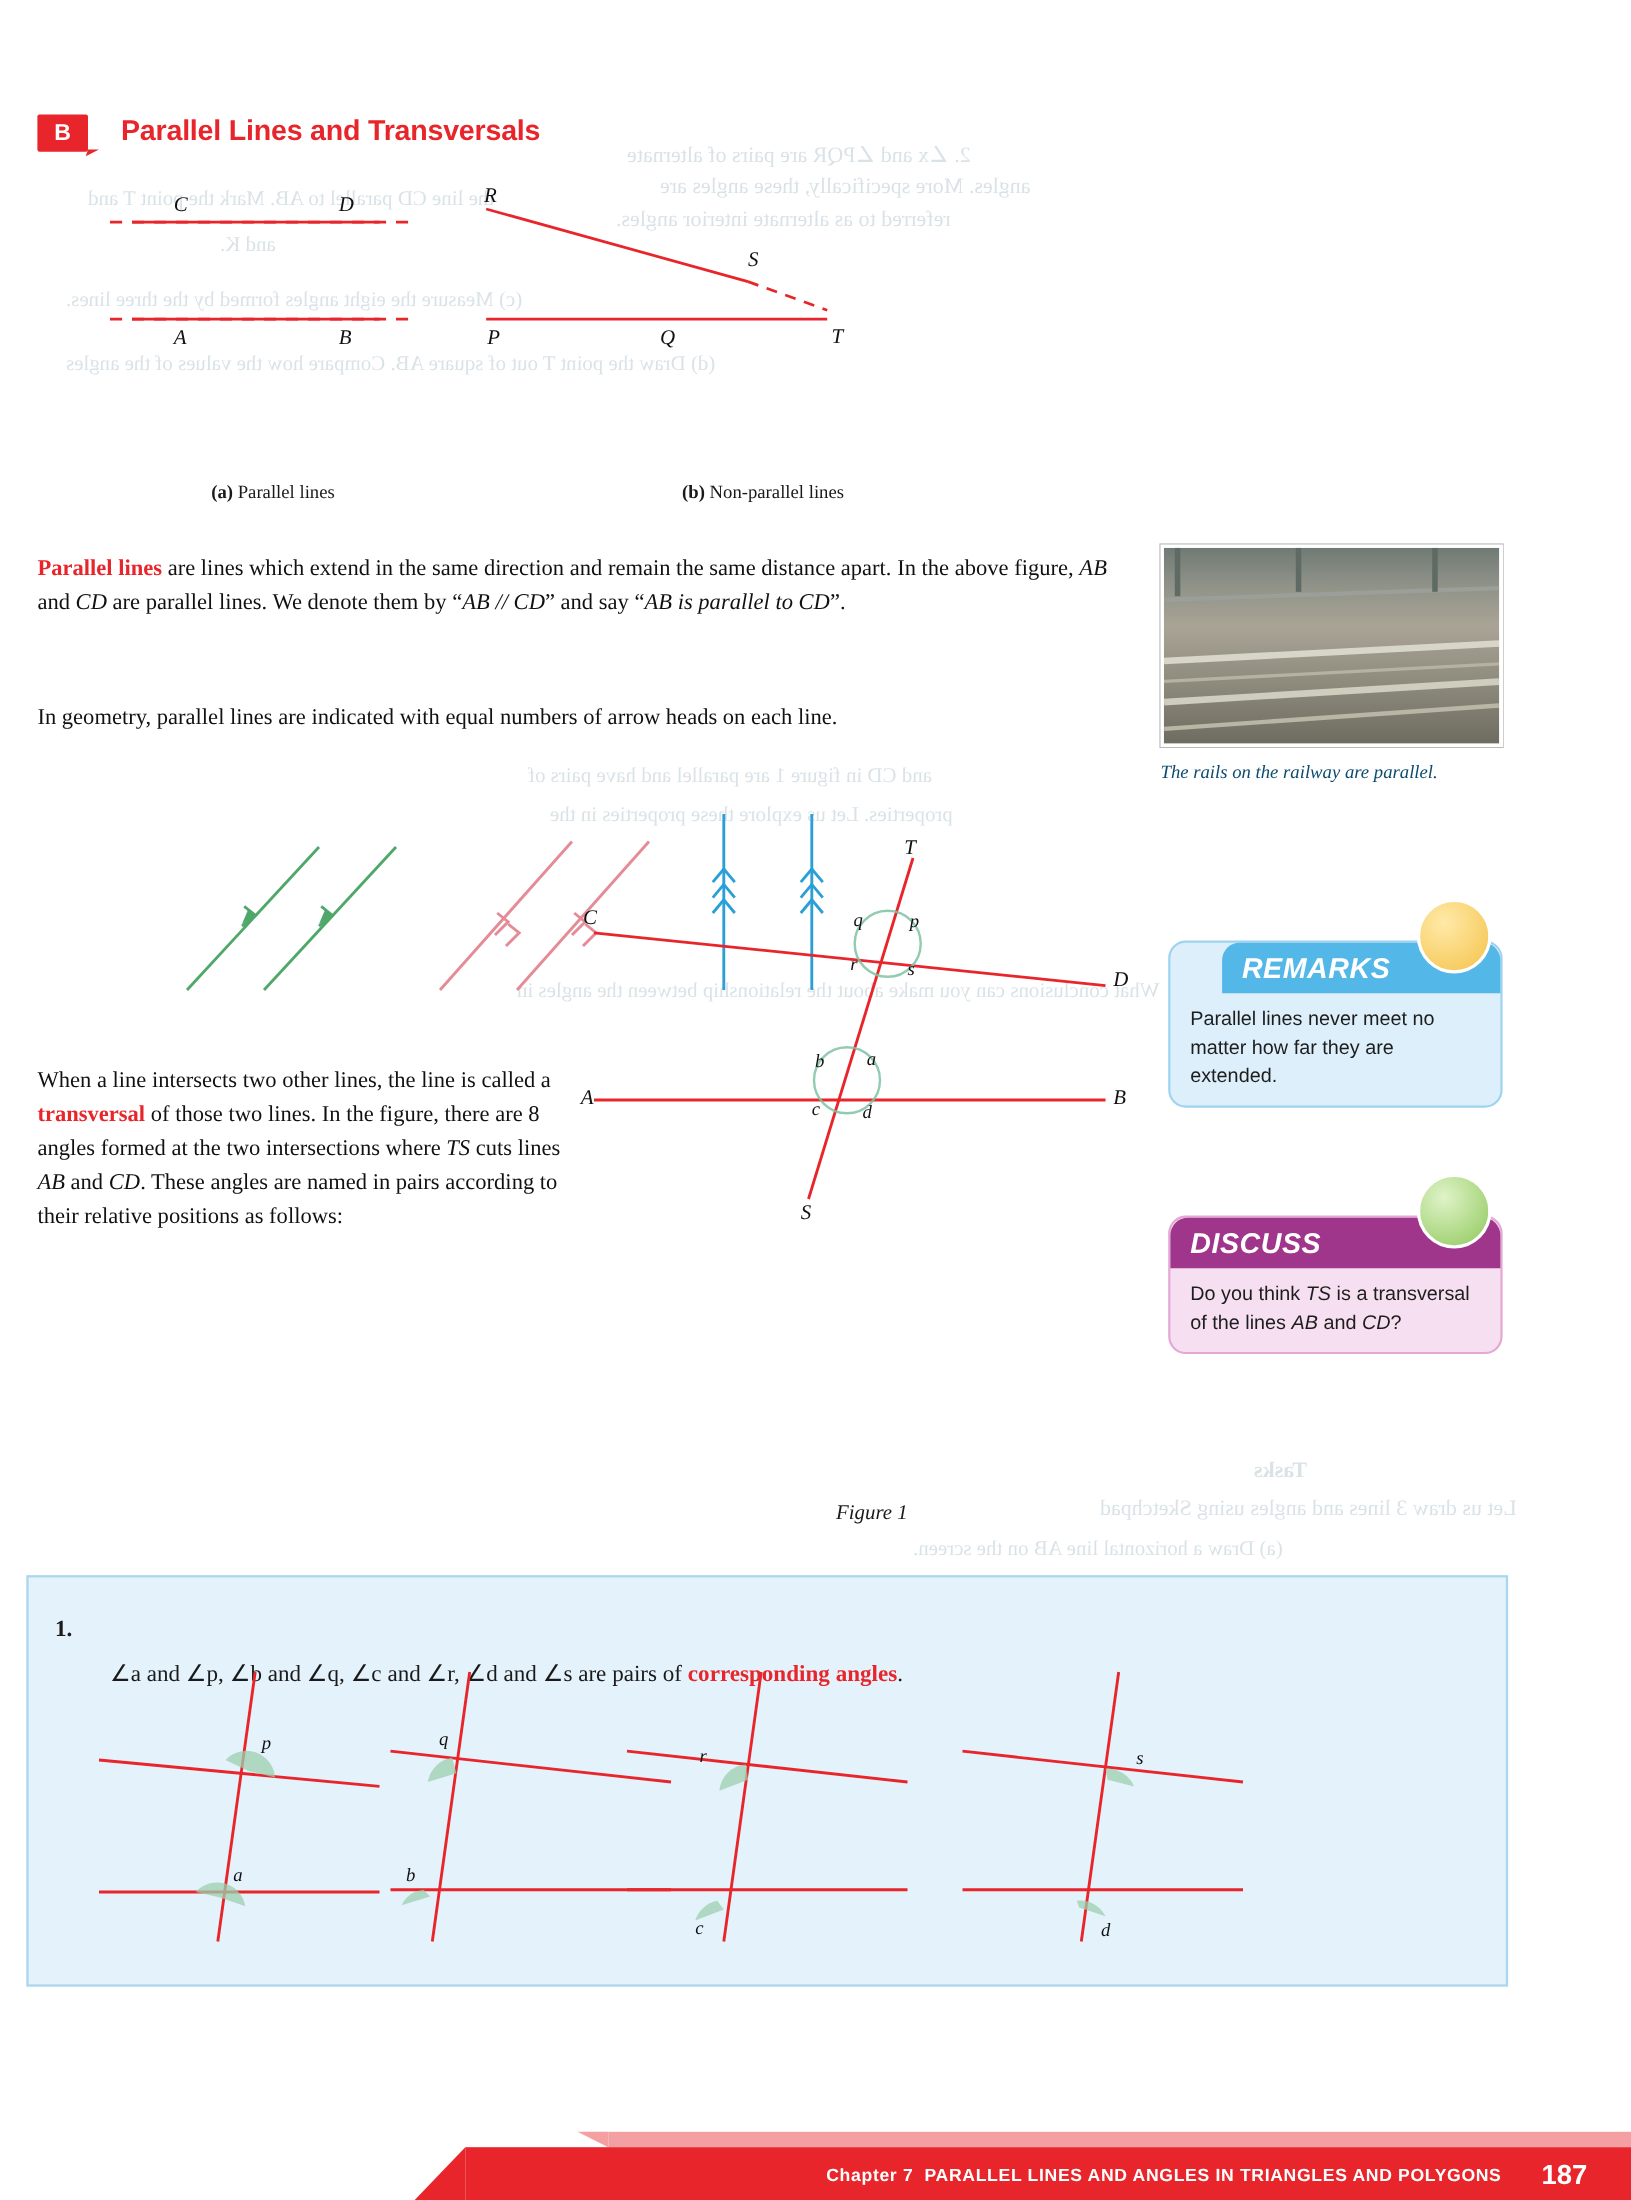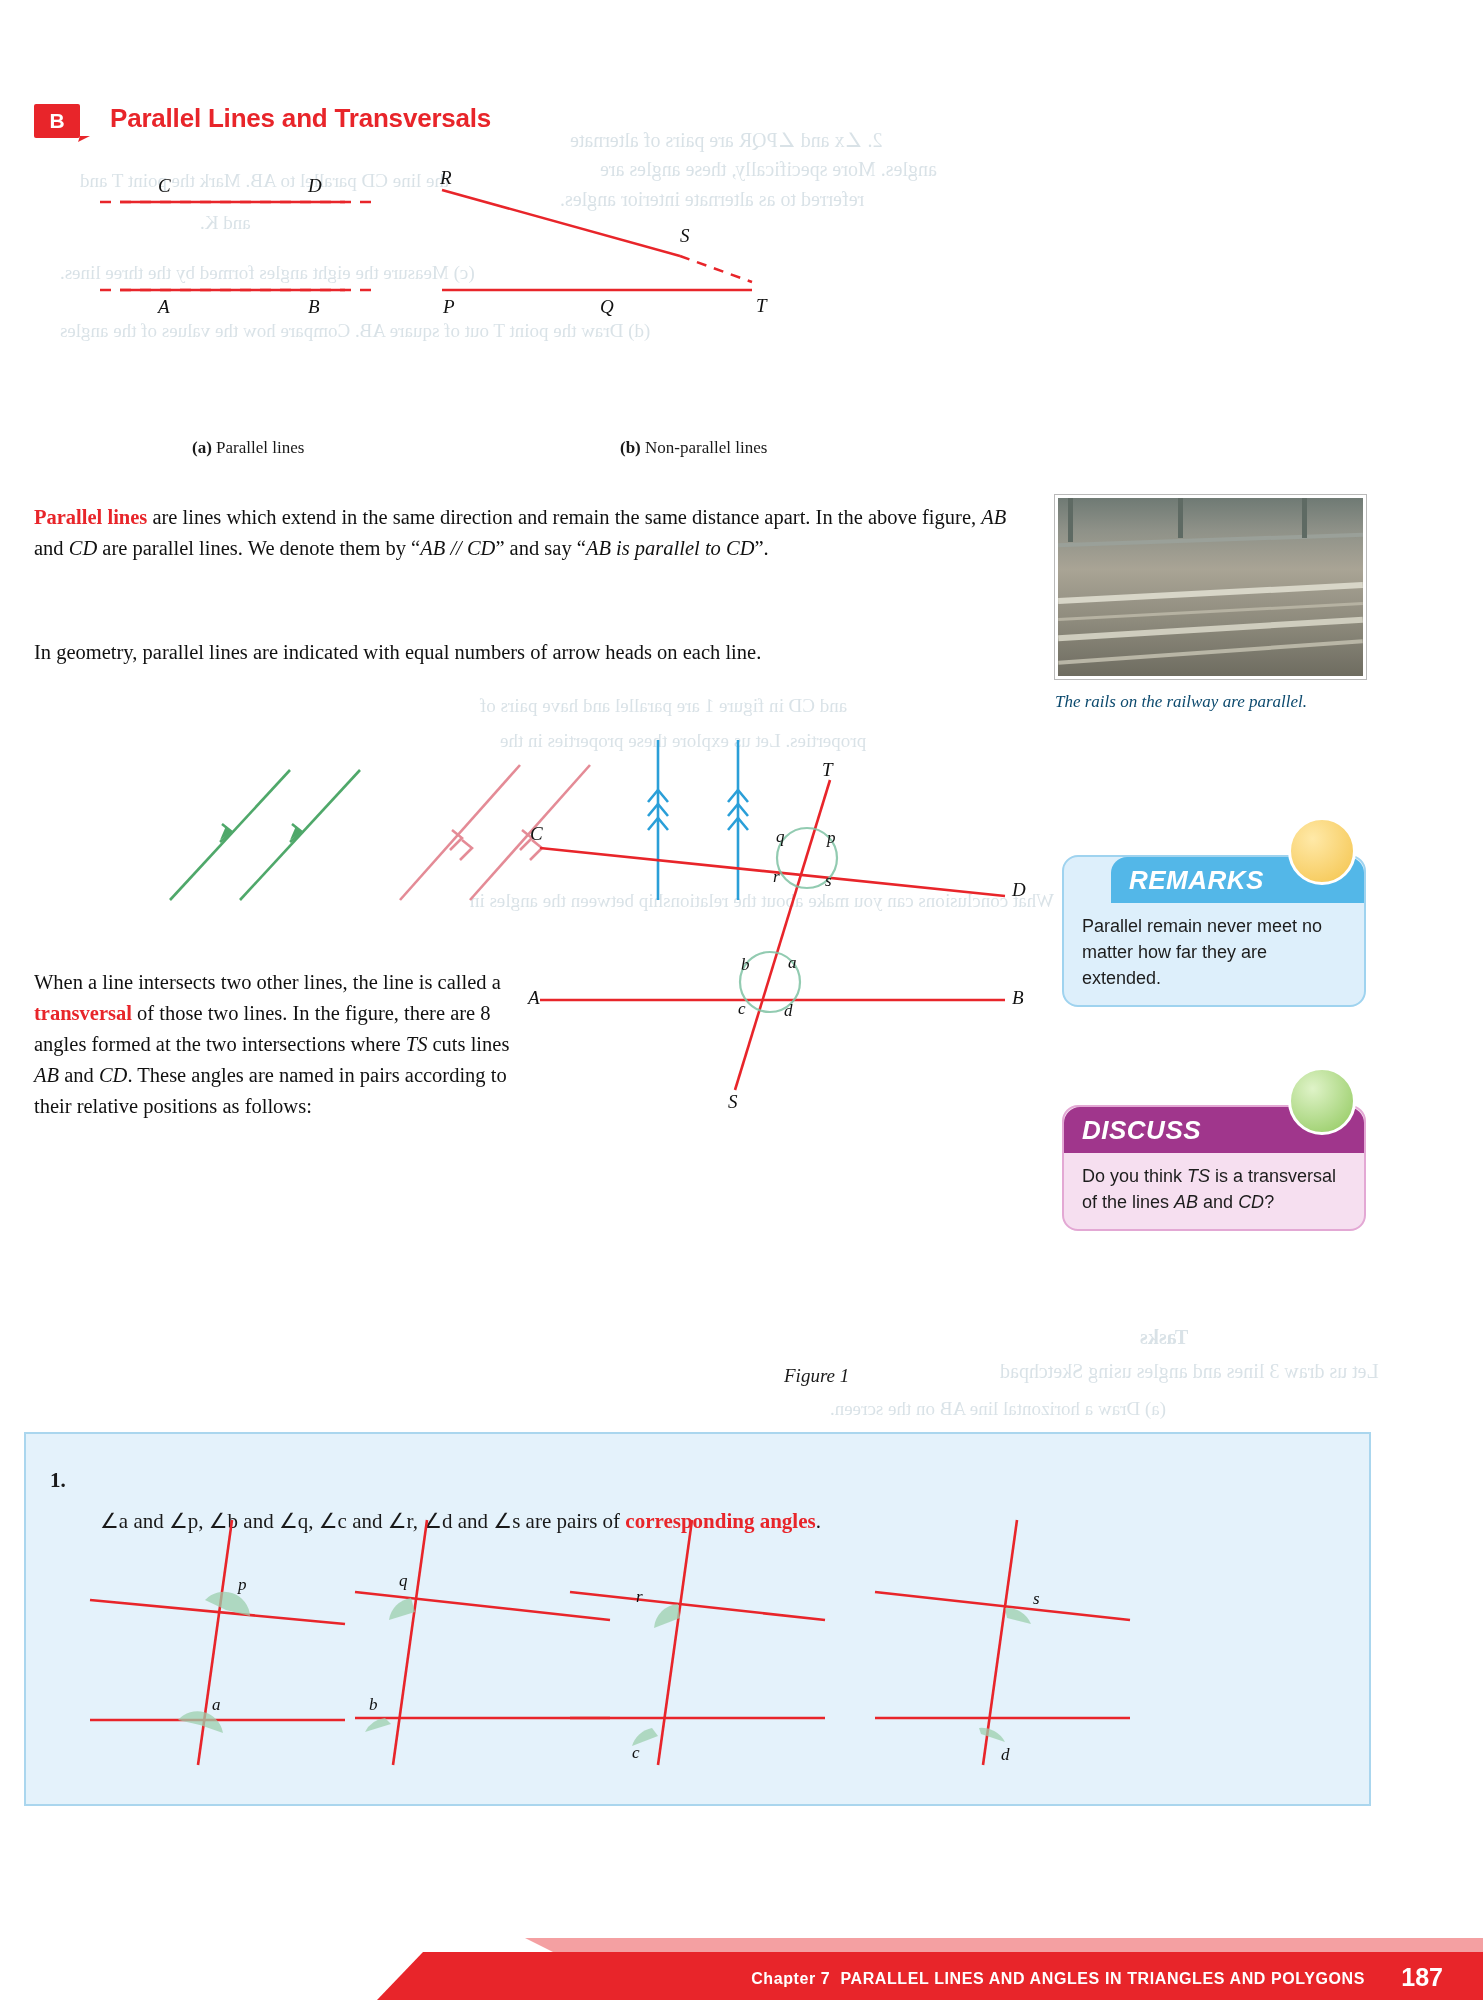--- a/index.html
+++ b/index.html
@@ -104,21 +104,21 @@
   .bubble-icon{
     position:absolute;right:8px;top:-40px;width:62px;height:62px;border-radius:50%;
     background:radial-gradient(circle at 35% 30%,#ffe9a8,#f4c34a);
     border:3px solid #fff;
   }
   .bubble-icon.purple{background:radial-gradient(circle at 35% 30%,#dff3c8,#8fc85b);}
 
   
   .fig1{position:absolute;left:530px;top:770px;width:520px;height:330px;}
   .fig1cap{
-    position:absolute;left:784px;top:1365px;font-style:italic;font-size:19px;
+    position:absolute;left:760px;top:1365px;font-style:italic;font-size:19px;
   }
 
   
   .panel{
     position:absolute;left:24px;top:1432px;width:1343px;height:370px;
     background:#e4f2fb;border:2px solid #aad6ee;
   }
   .panel-num{
     position:absolute;left:50px;top:1468px;font-weight:bold;font-size:21px;
   }
@@ -266,21 +266,21 @@
     </svg>
   </div>
 
   <div class="para" style="left:34px;top:967px;width:490px;">
     <span>When a line intersects two other lines, the line is called a </span><span class="red-bold">transversal</span><span> of those two lines. In the figure, there are 8 angles formed at the two intersections where </span><span class="ital">TS</span><span> cuts lines </span><span class="ital">AB</span><span> and </span><span class="ital">CD</span><span>. These angles are named in pairs according to their relative positions as follows:</span>
   </div>
 
   <div class="callout" id="remarks">
     <div class="cap">REMARKS</div>
     <div class="bubble-icon"></div>
-    <div class="body">Parallel remain never meet no matter how far they are extended.</div>
+    <div class="body">Parallel lines never meet no matter how far they are extended.</div>
   </div>
 
   <div class="callout" id="discuss">
     <div class="cap">DISCUSS</div>
     <div class="bubble-icon purple"></div>
     <div class="body">
       <span>Do you think </span><span class="ital">TS</span><span> is a transversal of the lines </span><span class="ital">AB</span><span> and </span><span class="ital">CD</span><span>?</span>
     </div>
   </div>
 

